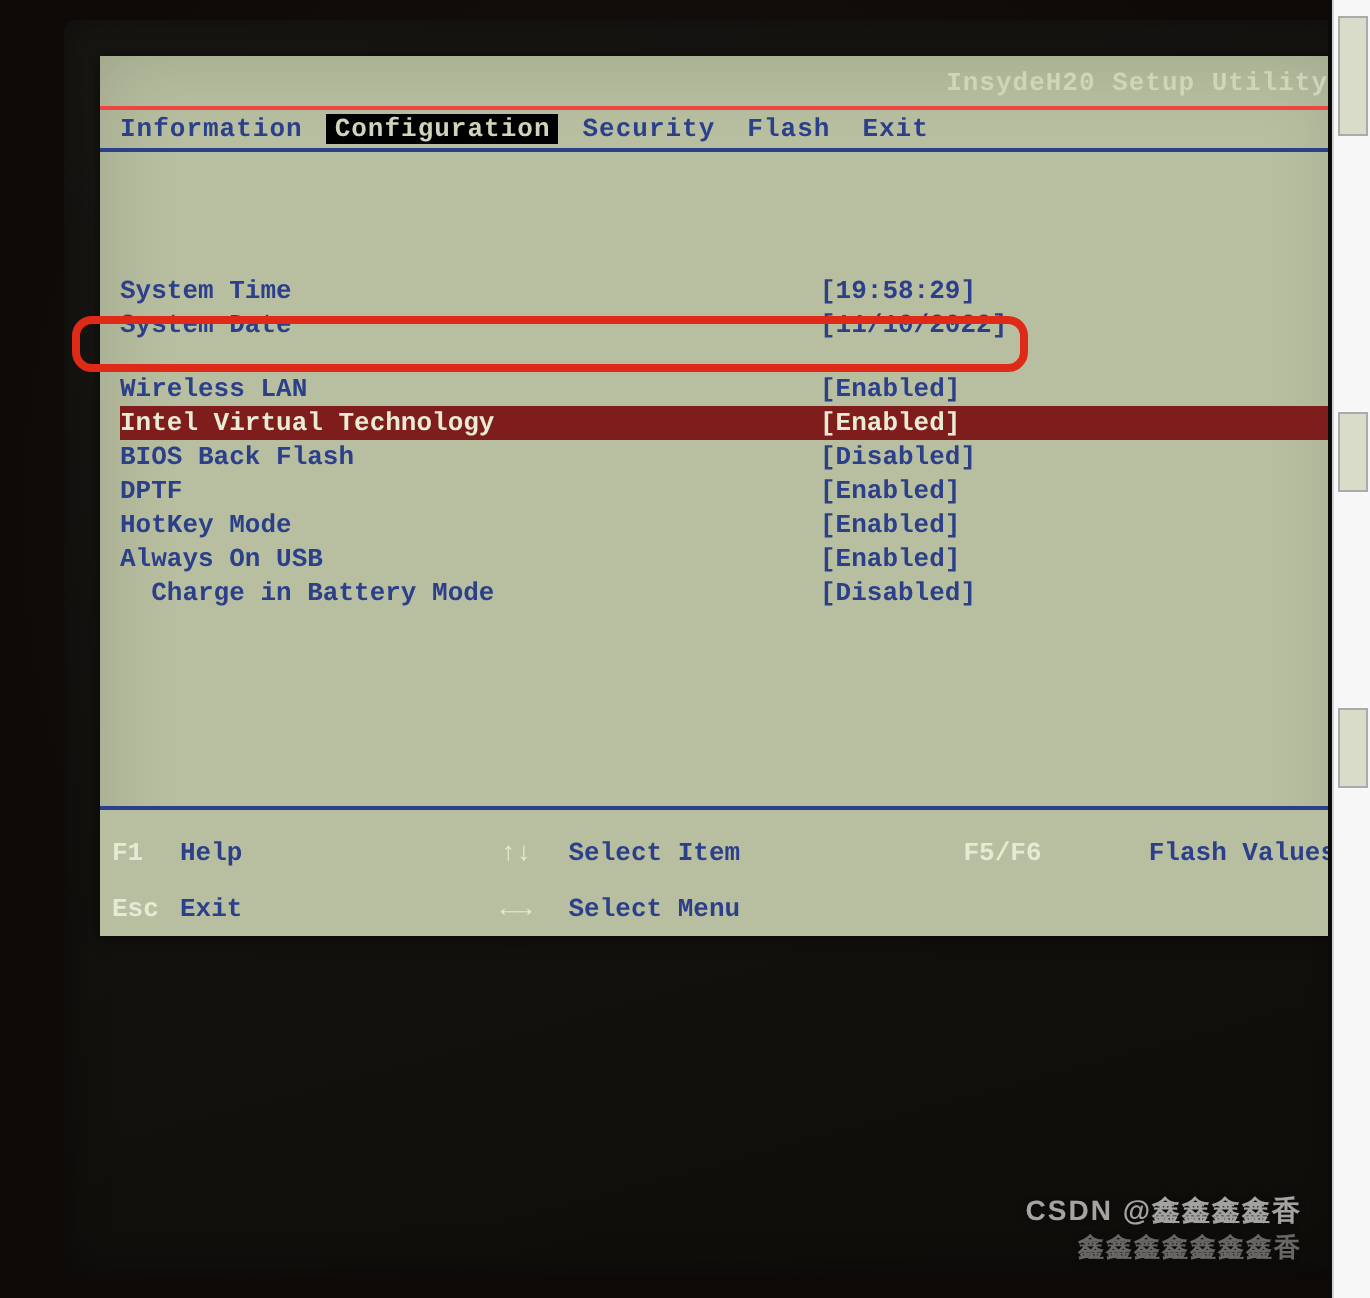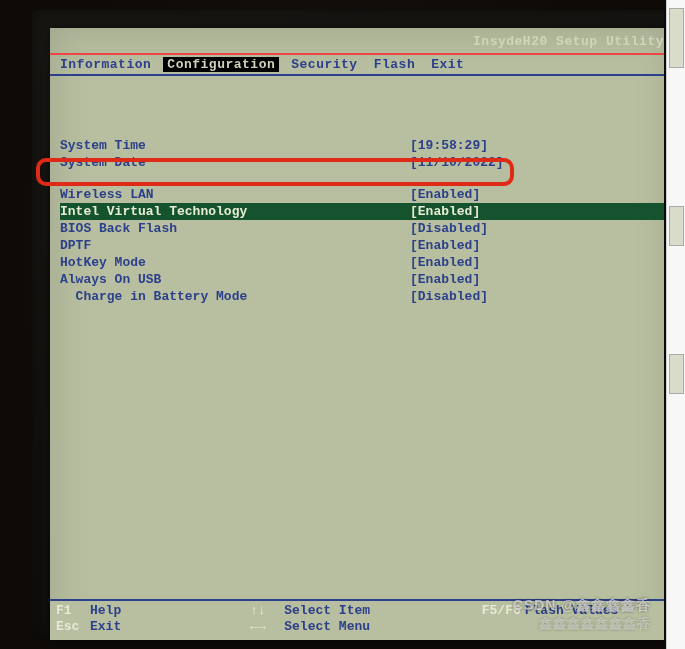--- a/index.html
+++ b/index.html
@@ -23,21 +23,21 @@
       position: absolute;
       left: 32px; top: 10px;
       width: 648px; height: 630px;
       background: linear-gradient(165deg, #1a1814 0%, #0f0d0a 100%);
       border-radius: 6px;
       box-shadow: inset 0 0 20px rgba(0,0,0,0.5);
     }
     .screen {
       position: absolute;
       left: 50px; top: 28px;
-      width: 624px; height: 612px;
+      width: 624px; height: 440px;
       background: #b8bfa0;
       box-shadow: inset 0 0 40px rgba(0,0,0,0.15), 0 0 8px rgba(0,0,0,0.6);
       overflow: hidden;
     }
     
     .title {
       color: #cfd4ba;
       text-align: right;
       padding: 6px 10px 4px 0;
       font-size: 13px;
@@ -70,21 +70,21 @@
       margin-top: 39px;
     }
     .row {
       display: flex;
       padding: 1px 0;
       line-height: 15px;
     }
     .lbl { width: 350px; white-space: pre; }
     .val { width: 120px; white-space: pre; }
     .row.selected {
-      background: #14532d;
+      background: #7f1d1d;
       color: #e8ecd5;
     }
     .row.selected .lbl,
     .row.selected .val { color: #e8ecd5; }
     .highlight {
       position: absolute;
       border: 4px solid #e02a18;
       border-radius: 10px;
       left: 36px; top: 158px;
       width: 478px; height: 28px;
@@ -100,23 +100,23 @@
       display: flex;
       flex-direction: column;
       padding: 2px 6px 6px 6px;
       color: #2b3f8a;
       font-size: 13px;
       gap: 1px;
     }
     .frow { display: flex; gap: 8px; }
     .fkey { color: #e6e9d4; min-width: 30px; }
     .ftxt { color: #2b3f8a; }
-    .fgroup { display: flex; gap: 4px; flex: 1; }
+    .fgroup { display: flex; gap: 4px; flex: 1; margin-top: 12px; }
     .fgroup.mid { flex: 1.2; }
-    .fgroup.right { justify-content: flex-start; }
+    .fgroup.right { justify-content: space-between; }
     
     .thumbs {
       position: absolute;
       right: 0; top: 0;
       width: 19px; height: 649px;
       background: #f7f7f7;
       border-left: 1px solid #d0d0d0;
       display: flex;
       flex-direction: column;
       gap: 8px;

